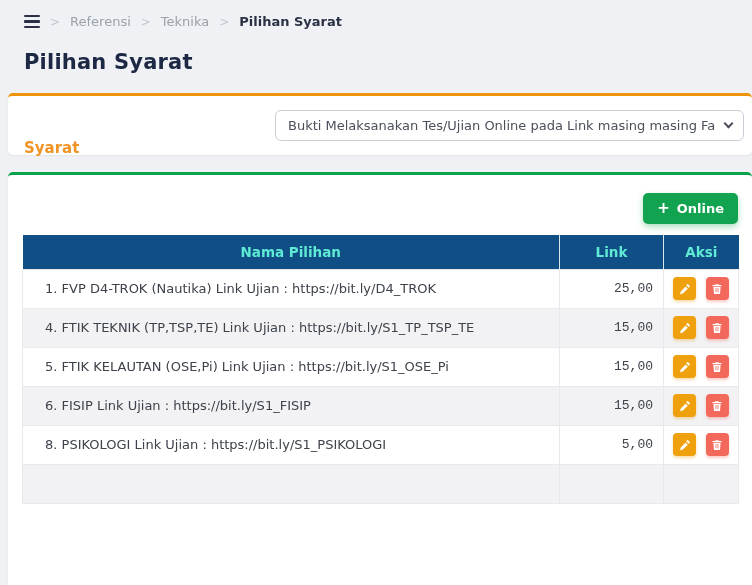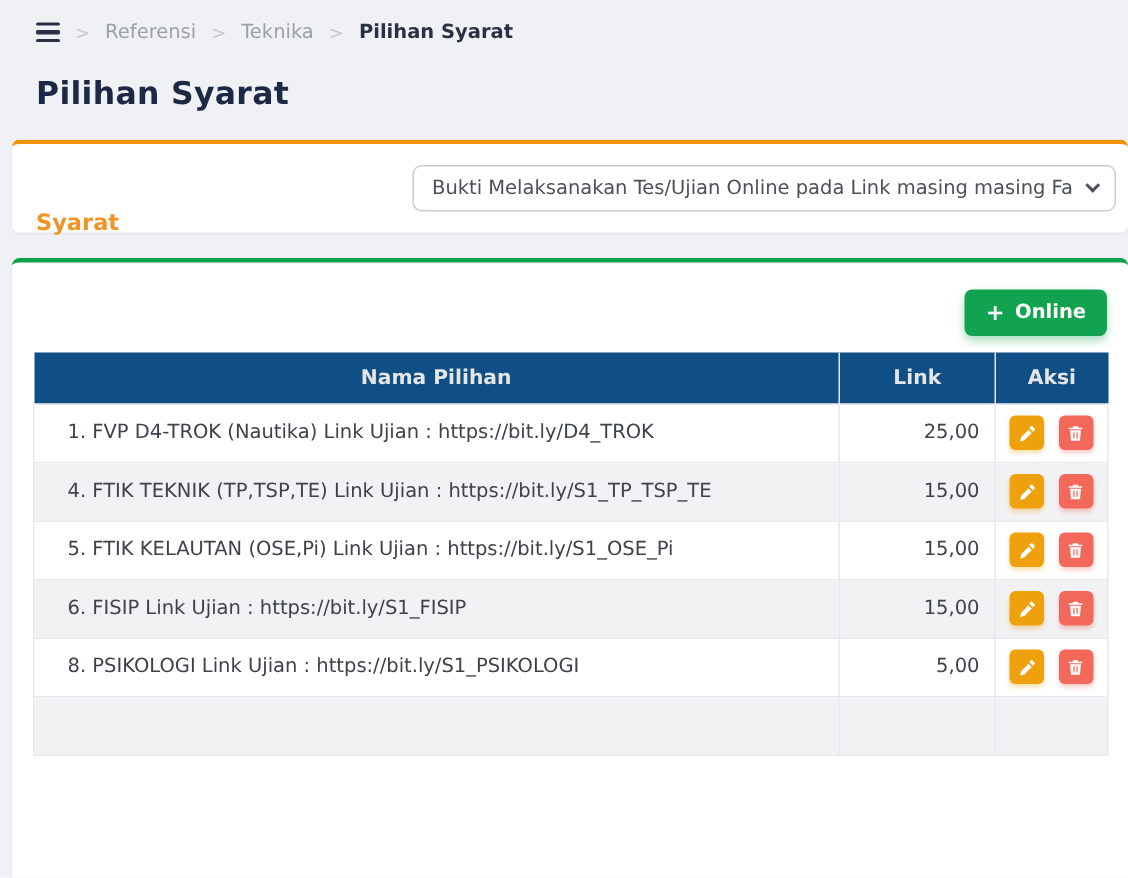--- a/index.html
+++ b/index.html
@@ -76,35 +76,35 @@
     cursor: pointer;
   }
   .btn-add .plus { font-size: 15px; font-weight: 700; line-height: 1; }
 
   
   table { width: 716px; border-collapse: collapse; table-layout: fixed; }
   col.c-name { width: 537px; }
   col.c-poin { width: 104px; }
   col.c-aksi { width: 75px; }
   thead th {
-    background: #104f86; color: #e5e5e5;
+    background: #104f86; color: #5eead4;
     font-size: 13.5px; font-weight: 700;
     height: 34px; text-align: center;
     border-right: 1px solid rgba(255,255,255,.85);
   }
   thead th:last-child { border-right: none; }
   tbody td {
     border: 1px solid #e8e9ec;
     height: 39px; font-size: 13px; color: #3d424b;
     padding: 0 10px;
     overflow: hidden; white-space: nowrap;
   }
   tbody tr:nth-child(even) { background: #f2f2f5; }
   .cell-name { padding-left: 22px; }
-  .cell-poin { text-align: right; padding-right: 10px; }
+  .cell-poin { text-align: right; padding-right: 10px; font-family: Liberation Mono, monospace; }
   .cell-aksi { text-align: center; padding: 0 4px; white-space: nowrap; }
   .icon-btn {
     display: inline-flex; align-items: center; justify-content: center;
     width: 23px; height: 23px;
     border: none; border-radius: 4px;
     margin: 0 2.5px; vertical-align: middle;
     cursor: pointer;
   }
   .btn-edit { background: #efa10d; box-shadow: 0 2px 3px rgba(239,161,13,.35); }
   .btn-delete { background: #f2695c; box-shadow: 0 2px 3px rgba(242,105,92,.35); }

